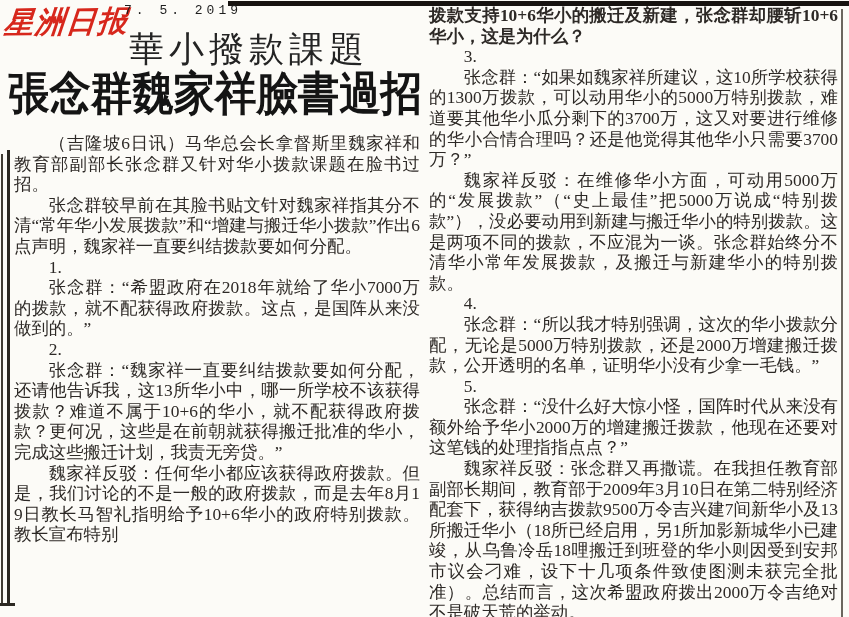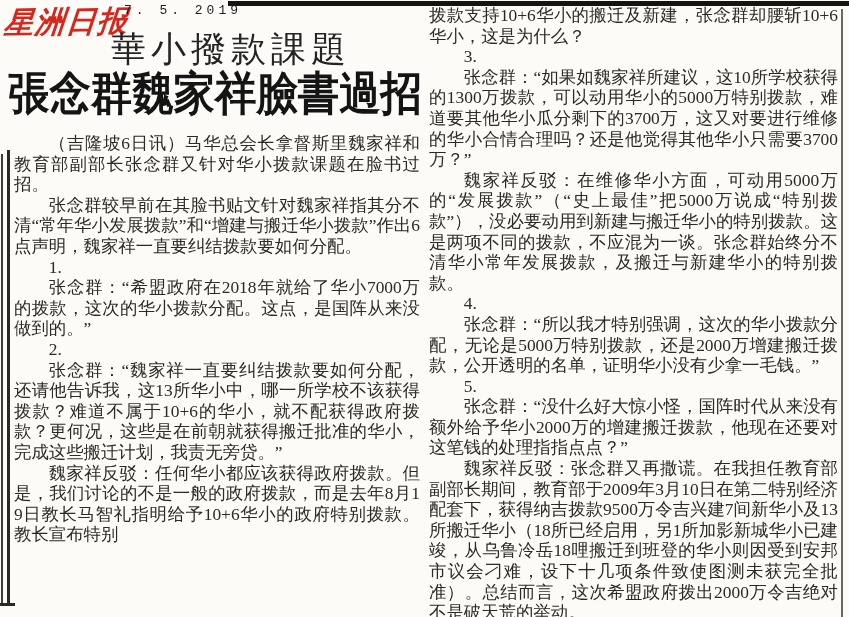--- a/index.html
+++ b/index.html
@@ -22,21 +22,21 @@
     transform:skewX(-6deg) rotate(-1deg);
     white-space:nowrap;
   }
   .date {
     position:absolute; left:124px; top:3px;
     font-family:Liberation Mono, monospace;
     font-size:13px; letter-spacing:4px; color:#1e1e1e;
     white-space:nowrap;
   }
   .kicker {
-    position:absolute; left:111px; top:26px;
+    position:absolute; left:129px; top:26px;
     font-family:"Liberation Sans", sans-serif;
     font-size:35px; font-weight:500; letter-spacing:5px;
     color:#242424; white-space:nowrap;
   }
   .headline {
     position:absolute; left:8px; top:63px;
     font-family:"Liberation Sans", sans-serif;
     font-size:46px; font-weight:900; letter-spacing:0px;
     color:#141414; white-space:nowrap;
     transform:scaleX(0.90); transform-origin:left center;
@@ -45,21 +45,21 @@
   .col { position:absolute; color:#2d2926; }
   .col-left  { left:14px;  top:133px; width:406px; }
   .col-right { left:429px; top:5px;   width:409px; }
   .col p {
     margin:0;
     font-size:17.4px; line-height:20.6px;
     text-align:justify; text-justify:inter-character;
     text-indent:2em;
     word-break:break-all;
   }
-  .col p.no-indent { text-indent:0; }
+  .col p.no-indent { text-indent:0;font-weight:bold; }
   
   .top-rule   { position:absolute; left:228px; top:1px;  width:621px; height:5px; background:#171310; }
   .right-rule { position:absolute; left:841px; top:9px;  width:2px; height:608px; background:#6b665e; }
   .left-rule-outer  { position:absolute; left:1px; top:154px; width:2px; height:451px; background:#413c34; }
   .left-rule-inner  { position:absolute; left:7px; top:150px; width:3px; height:455px; background:#2c2822; }
   .left-rule-bottom { position:absolute; left:0px; top:603px; width:15px; height:3px; background:#2c2822; }
 </style>
 </head>
 <body>
 
@@ -74,21 +74,21 @@
   <div class="logo" style="color:#d7271c;">星洲日报</div>
   <div class="date">7. 5. 2019</div>
 
   <div class="kicker">華小撥款課題</div>
   <div class="headline">張念群魏家祥臉書過招</div>
 
   <div class="col col-left">
     <p>（吉隆坡6日讯）马华总会长拿督斯里魏家祥和教育部副部长张念群又针对华小拨款课题在脸书过招。</p>
     <p>张念群较早前在其脸书贴文针对魏家祥指其分不清“常年华小发展拨款”和“增建与搬迁华小拨款”作出6点声明，魏家祥一直要纠结拨款要如何分配。</p>
     <p>1.</p>
-    <p>张念群：“希盟政府在2018年就给了华小7000万的拨款，这次的华小拨款分配。这点，是国阵从来没做到的。”</p>
+    <p>张念群：“希盟政府在2018年就给了华小7000万的拨款，就不配获得政府拨款。这点，是国阵从来没做到的。”</p>
     <p>2.</p>
     <p>张念群：“魏家祥一直要纠结拨款要如何分配，还请他告诉我，这13所华小中，哪一所学校不该获得拨款？难道不属于10+6的华小，就不配获得政府拨款？更何况，这些是在前朝就获得搬迁批准的华小，完成这些搬迁计划，我责无旁贷。”</p>
     <p>魏家祥反驳：任何华小都应该获得政府拨款。但是，我们讨论的不是一般的政府拨款，而是去年8月19日教长马智礼指明给予10+6华小的政府特别拨款。教长宣布特别</p>
   </div>
 
   <div class="col col-right">
     <p class="no-indent">拨款支持10+6华小的搬迁及新建，张念群却腰斩10+6华小，这是为什么？</p>
     <p>3.</p>
     <p>张念群：“如果如魏家祥所建议，这10所学校获得的1300万拨款，可以动用华小的5000万特别拨款，难道要其他华小瓜分剩下的3700万，这又对要进行维修的华小合情合理吗？还是他觉得其他华小只需要3700万？”</p>
     <p>魏家祥反驳：在维修华小方面，可动用5000万的“发展拨款”（“史上最佳”把5000万说成“特别拨款”），没必要动用到新建与搬迁华小的特别拨款。这是两项不同的拨款，不应混为一谈。张念群始终分不清华小常年发展拨款，及搬迁与新建华小的特别拨款。</p>

